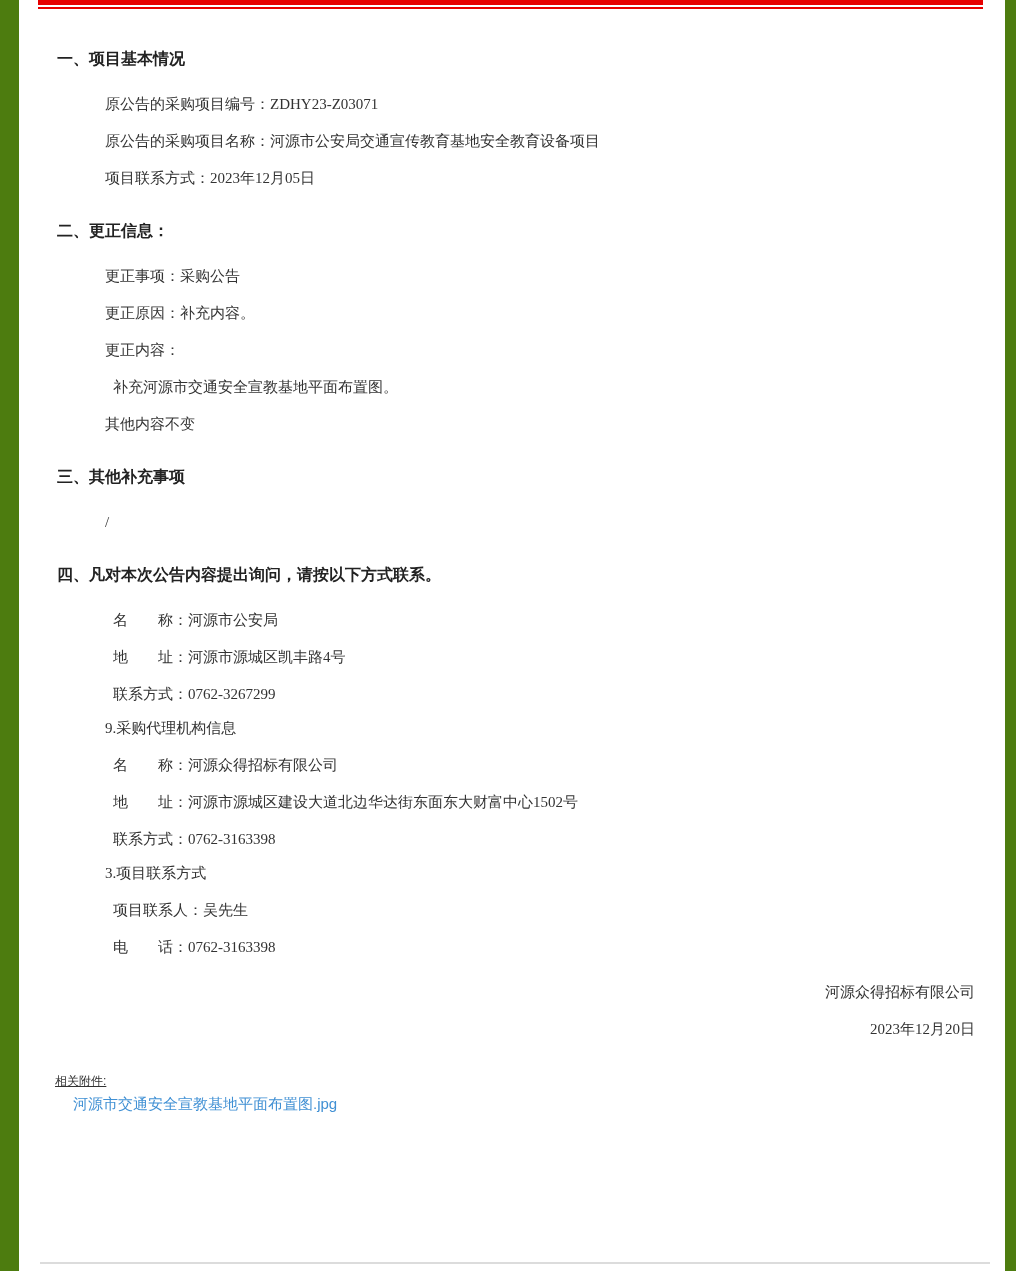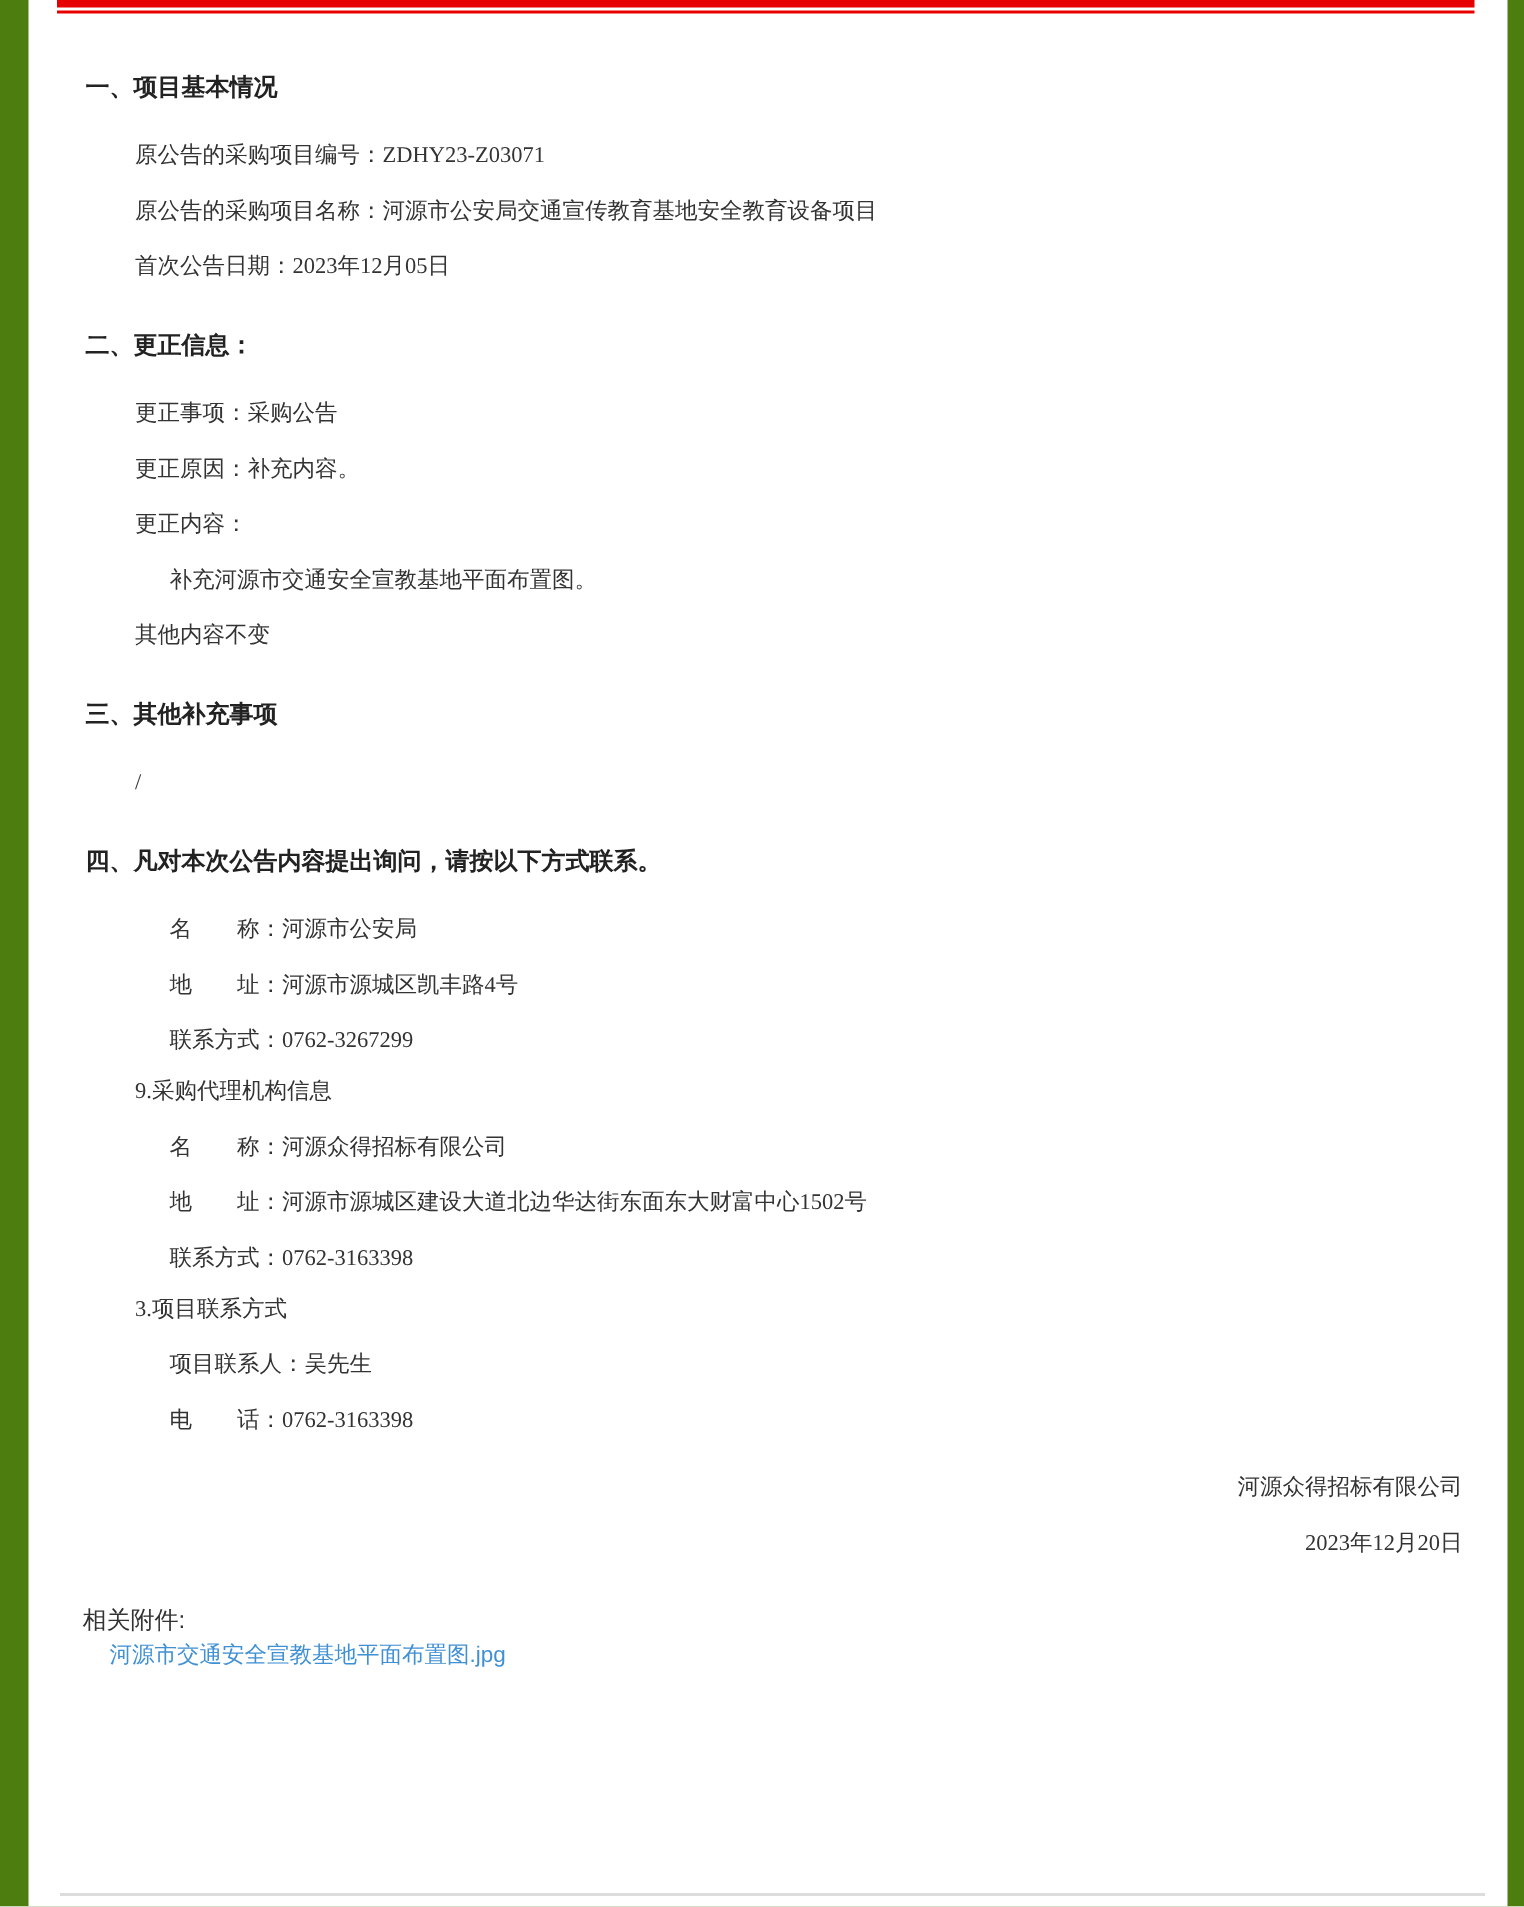--- a/index.html
+++ b/index.html
@@ -43,40 +43,41 @@
     margin: 32px 0 0 0;
   }
   .heading.first { margin-top: 39px; }
   .para {
     font-size: 15px;
     line-height: 20px;
     margin: 17px 0 0 0;
     color: #333333;
   }
   .heading + .para { margin-top: 24px; }
-  .ind1 { margin-left: 33px; }
+  .ind1 { margin-left: 48px; }
   .ind2 { margin-left: 56px; }
   .num-item { margin-top: 14px; }
 
   .signature {
     text-align: right;
     padding-right: 10px;
   }
   .signature .para { margin-top: 25px; }
   .signature .para + .para { margin-top: 17px; }
 
   .attachments {
     font-family: "Liberation Sans", "DejaVu Sans", sans-serif;
     padding-left: 36px;
     margin-top: 32px;
   }
   .attachments-label {
-    font-size: 16px;
+    font-size: 12px;
     line-height: 20px;
     color: #333333;
+    text-decoration: underline;
   }
   .attachment-link {
     display: inline-block;
     margin-left: 18px;
     margin-top: 2px;
     font-size: 15px;
     line-height: 21px;
     color: #4090d4;
     text-decoration: none;
     cursor: pointer;
@@ -99,21 +100,21 @@
     <div class="bar-wrap">
       <div class="bar-thick"></div>
       <div class="bar-thin"></div>
     </div>
 
     <div class="content">
 
       <div class="heading first">一、项目基本情况</div>
       <p class="para ind1">原公告的采购项目编号：ZDHY23-Z03071</p>
       <p class="para ind1">原公告的采购项目名称：河源市公安局交通宣传教育基地安全教育设备项目</p>
-      <p class="para ind1">首次公告日期：2023年12月05日</p>
+      <p class="para ind1">项目联系方式：2023年12月05日</p>
 
       <div class="heading">二、更正信息：</div>
       <p class="para ind1">更正事项：采购公告</p>
       <p class="para ind1">更正原因：补充内容。</p>
       <p class="para ind1">更正内容：</p>
       <p class="para ind2">补充河源市交通安全宣教基地平面布置图。</p>
       <p class="para ind1">其他内容不变</p>
 
       <div class="heading">三、其他补充事项</div>
       <p class="para ind1">/</p>

